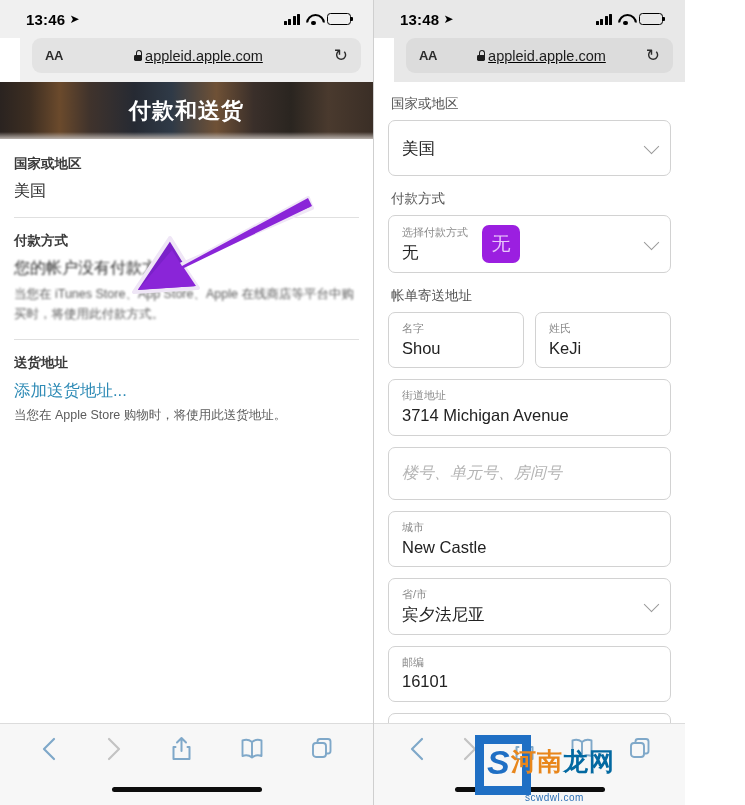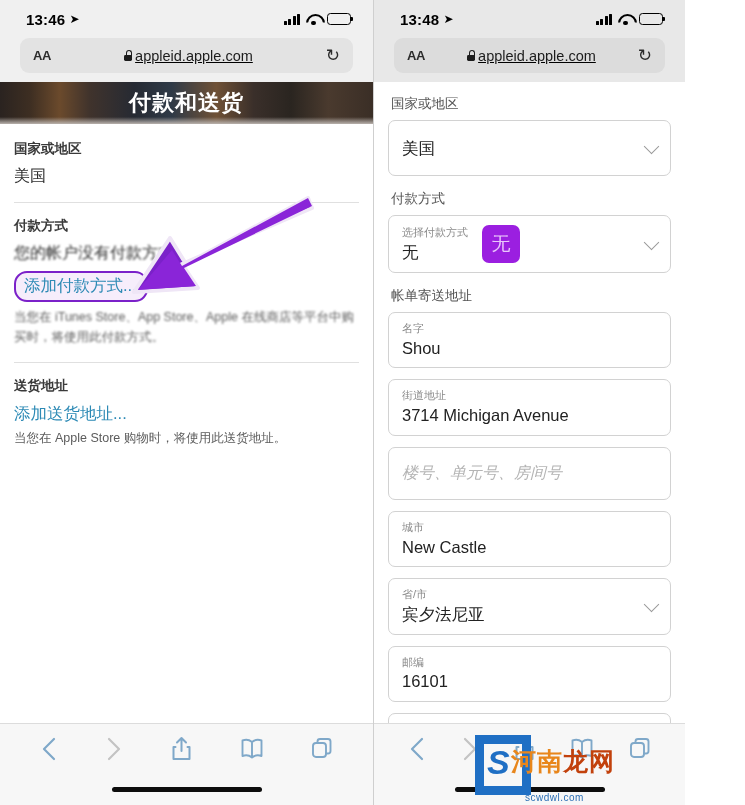--- a/index.html
+++ b/index.html
@@ -37,38 +37,38 @@
   }
   .wifi:after{
     content:""; position:absolute; left:5.4px; top:7.2px; width:4.2px; height:4.2px;
     background:#000; border-radius:50%;
   }
   .batt { width:24px; height:12px; border:1.6px solid #000; border-radius:3.5px; position:relative; padding:1.4px; }
   .batt:after{ content:""; position:absolute; right:-3.4px; top:3.4px; width:2px; height:4px; background:#000; border-radius:0 1px 1px 0; }
   .batt-fill { height:100%; width:78%; background:#000; border-radius:1.6px; }
 
   
-  .urlbar-wrap { background:#f0f0f0; padding: 0 20px 9px; }
+  .urlbar-wrap { background:#f0f0f0; padding: 0 12px 9px; margin-left: 20px; }
   .phone-right .urlbar-wrap { background:#e8e8e8; }
   .urlbar {
     height: 35px; background:#e3e3e3; border-radius: 9px;
     display:flex; align-items:center; padding: 0 13px; position: relative;
   }
   .phone-right .urlbar { background:#dcdcdc; }
   .aa { font-size: 13px; font-weight: 600; color:#2b2b2b; letter-spacing:-.3px; }
   .url-center { flex:1; display:flex; align-items:center; justify-content:center; gap:3px;text-decoration:underline; }
   .lock { width:8px; height:11px; position:relative; }
   .lock:before{ content:""; position:absolute; left:0; bottom:0; width:8px; height:6.5px; background:#1c1c1c; border-radius:1.4px; }
   .lock:after{ content:""; position:absolute; left:1.7px; top:0; width:4.6px; height:5.5px; border:1.5px solid #1c1c1c; border-bottom:none; border-radius:3px 3px 0 0; }
   .url-text { font-size:14.5px; color:#1c1c1c; }
   .reload { font-size:17px; color:#2b2b2b; line-height:1; }
 
   
   .banner {
-    height: 42px; position: relative; overflow:hidden;
+    height: 57px; position: relative; overflow:hidden;
     display:flex; align-items:center; justify-content:center;
     background:
       linear-gradient(90deg,
         #2a2320 0%, #3d2e22 8%, #6b4a2c 16%, #40332c 24%,
         #262a33 36%, #2f3a47 46%, #6f5136 58%, #3a2f2a 68%,
         #2a2520 78%, #4a3a2e 88%, #3a2e26 100%);
     filter: blur(0px);
   }
   .banner:before{
     content:""; position:absolute; inset:-20px;
@@ -136,21 +136,21 @@
   }
   .tb-icons { display:flex; align-items:center; justify-content:space-around; height:54px; padding:0 16px; }
   .tb-ico { color:#7fa8c9; }
   .tb-ico.dim { color:#c3c3c3; }
   .home-ind { width:150px; height:5px; background:#0d0d0d; border-radius:3px; margin:9px auto 0; }
 
   
   .watermark { position:absolute; right:0; bottom:0; width:212px; height:78px; z-index:60; pointer-events:none; }
   .wm-text { position:absolute; left:38px; top:18px; font-size:25px; font-weight:800; letter-spacing:1px; white-space:nowrap; }
   .wm-a { color:#e8861b; }
-  .wm-b { color:#c2410c;margin-top:20px; }
+  .wm-b { color:#0369a1;margin-top:20px; }
   .wm-site { position:absolute; left:52px; bottom:2px; font-size:10px; color:#2b6fb5; letter-spacing:.5px; }
   .wm-sq { position:absolute; left:2px; top:8px; width:56px; height:60px; border:9px solid #1f6fc4; }
   .wm-s { position:absolute; left:14px; top:18px; font-size:34px; font-weight:800; color:#1f6fc4; font-style:italic; line-height:1; }
 </style>
 </head>
 <body>
 
 <div class="stage">
 
   <div class="phone phone-left">
@@ -189,25 +189,20 @@
     <div class="lp">
       <div>
         <div class="lp-label">国家或地区</div>
         <div class="lp-value">美国</div>
       </div>
       <div class="lp-divider"></div>
 
       <div>
         <div class="lp-label">付款方式</div>
         <div class="lp-value lp-blur">您的帐户没有付款方式。</div>
-        <div style="margin-top:7px;">
-          <span class="link-hl">
-            <span class="lp-link">添加付款方式...</span>
-          </span>
-        </div>
         <div class="lp-note lp-blur" style="margin-top:5px;">当您在 iTunes Store、App Store、Apple 在线商店等平台中购买时，将使用此付款方式。</div>
       </div>
       <div class="lp-divider"></div>
 
       <div>
         <div class="lp-label">送货地址</div>
         <div class="lp-link" style="margin:4px 0 3px;">添加送货地址...</div>
         <div class="lp-note">当您在 Apple Store 购物时，将使用此送货地址。</div>
       </div>
 
@@ -302,20 +297,26 @@
       </div>
 
       <div class="rp-label tight">帐单寄送地址</div>
       <div class="row2">
         <div class="field">
           <span class="field-inner">
             <span class="f-sub" style="display:block;">名字</span>
             <span class="f-val">Shou</span>
           </span>
         </div>
+        <div class="field">
+          <span class="field-inner">
+            <span class="f-sub" style="display:block;">姓氏</span>
+            <span class="f-val">KeJi</span>
+          </span>
+        </div>
       </div>
 
       <div class="gap"></div>
       <div class="field">
         <span class="field-inner">
           <span class="f-sub" style="display:block;">街道地址</span>
           <span class="f-val">3714 Michigan Avenue</span>
         </span>
       </div>
 

